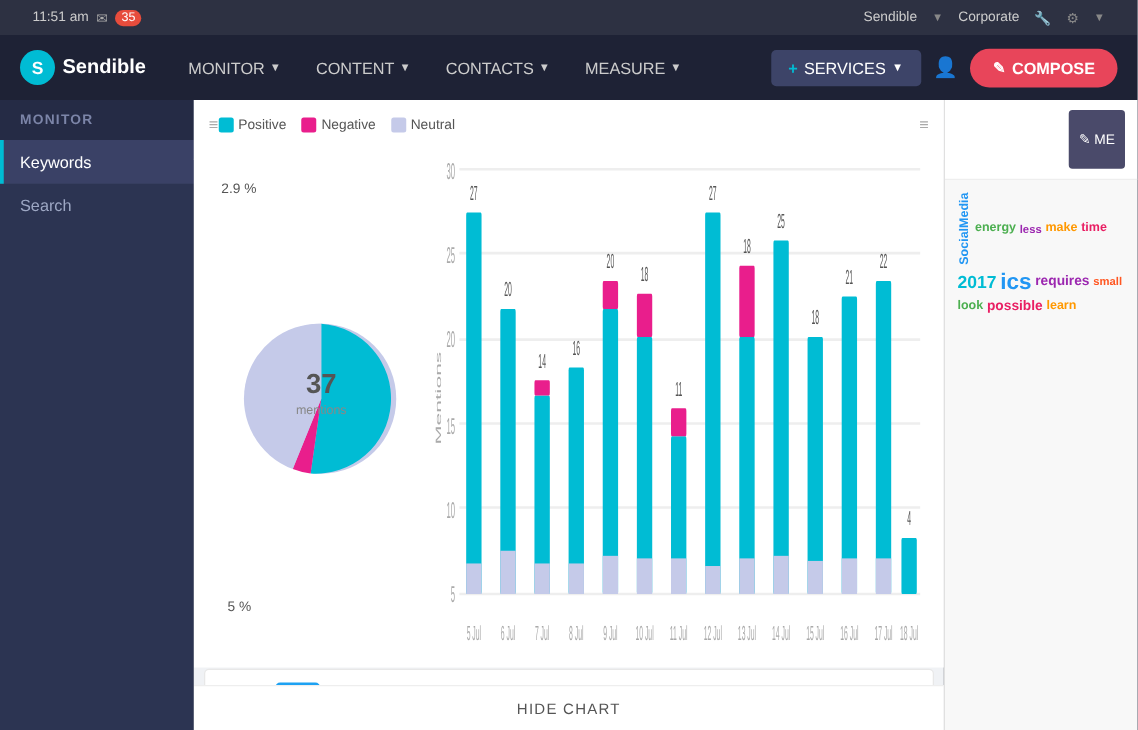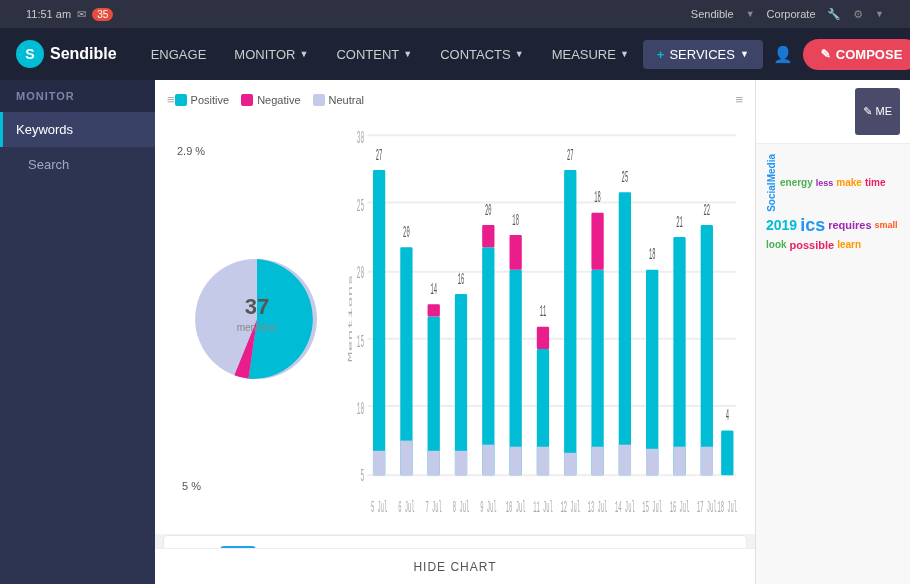--- a/index.html
+++ b/index.html
@@ -26,21 +26,21 @@
     .compose-btn { background: #e8455a; color: white; border: none; border-radius: 20px; padding: 8px 18px; font-size: 13px; font-weight: bold; cursor: pointer; display: flex; align-items: center; gap: 5px; }
     .compose-btn .pencil { font-size: 12px; }
     .user-icon { color: #888; font-size: 16px; cursor: pointer; }
 
     
     .main { display: flex; height: calc(584px - 80px); }
 
     
     .sidebar { background: #2c3452; width: 155px; flex-shrink: 0; padding-top: 0; }
     .sidebar-header { background: #252b45; color: #7c85a8; font-size: 11px; font-weight: 700; letter-spacing: 1px; padding: 10px 16px; text-transform: uppercase; }
-    .sidebar-item { padding: 10px 28px; color: #9ea8c4; font-size: 13px; cursor: pointer; }
+    .sidebar-item { padding: 10px 16px; color: #9ea8c4; font-size: 13px; cursor: pointer; }
     .sidebar-item.active { background: #3a4166; color: white; border-left: 3px solid #00bcd4; padding-left: 13px; }
 
     
     .content { flex: 1; background: #f0f2f5; overflow: hidden; position: relative; }
 
     
     .content-toolbar { background: white; height: 48px; display: flex; align-items: center; padding: 0 12px; gap: 8px; border-bottom: 1px solid #e0e0e0; }
     .checkbox { width: 16px; height: 16px; border: 1px solid #ccc; border-radius: 3px; cursor: pointer; }
     .more-btn { border: 1px solid #ddd; background: white; border-radius: 4px; padding: 5px 10px; font-size: 12px; cursor: pointer; display: flex; align-items: center; gap: 4px; color: #555; }
     .refresh-btn { color: #888; cursor: pointer; font-size: 15px; border: none; background: none; }
@@ -68,21 +68,21 @@
     .feed-check { width: 16px; height: 16px; border: 1px solid #ccc; border-radius: 3px; flex-shrink: 0; cursor: pointer; margin-top: 4px; }
     .online-dot { width: 8px; height: 8px; border-radius: 50%; background: #2ecc71; flex-shrink: 0; margin-top: 16px; }
 
     
     .chart-overlay { position: absolute; top: 0; left: 0; right: 0; bottom: 50px; background: white; z-index: 10; display: flex; flex-direction: column; padding: 12px; }
     .chart-header { display: flex; align-items: center; justify-content: space-between; margin-bottom: 8px; }
     .chart-legend { display: flex; align-items: center; gap: 12px; font-size: 11px; color: #555; }
     .legend-dot { width: 12px; height: 12px; border-radius: 2px; display: inline-block; }
     .chart-body { display: flex; flex: 1; gap: 0; }
     .pie-area { width: 180px; flex-shrink: 0; display: flex; align-items: center; justify-content: center; position: relative; }
-    .bar-area { flex: 1; position: relative; font-family: Liberation Mono, monospace; }
+    .bar-area { flex: 1; position: relative; }
     .hide-chart-bar { position: absolute; bottom: 0; left: 0; right: 0; height: 36px; background: white; display: flex; align-items: center; justify-content: center; border-top: 1px solid #eee; z-index: 11; }
     .hide-chart-btn { color: #555; font-size: 12px; cursor: pointer; letter-spacing: 1px; text-transform: uppercase; font-weight: 400; background: white; border: none; }
 
     
     .right-panel { width: 155px; background: #f8f8f8; border-left: 1px solid #e0e0e0; flex-shrink: 0; overflow: hidden; position: relative; }
     .right-panel-header { background: white; padding: 8px 10px; border-bottom: 1px solid #eee; display: flex; justify-content: flex-end; }
     .edit-btn { background: #4a4a6a; color: white; border: none; border-radius: 3px; padding: 17px 8px; font-size: 11px; cursor: pointer; display: flex; align-items: center; gap: 3px; }
     .wordcloud { padding: 10px; display: flex; flex-wrap: wrap; gap: 3px; align-items: center; }
     .word { font-weight: bold; cursor: pointer; }
     .av-blue { background: #2980b9; }
@@ -103,23 +103,20 @@
     <span style="color:#888;">🔧</span>
     <span style="color:#888;cursor:pointer;">⚙</span>
     <span style="color:#888;font-size:9px;">▼</span>
   </div>
 </div>
 
 <div class="nav-bar">
   <div class="logo">
     <div class="logo-icon">S</div>
     <span>Sendible</span>
-  </div>
-  <div class="nav-item">
-    <span>ENGAGE</span>
   </div>
   <div class="nav-item">
     <span>MONITOR</span>
     <span class="arrow">▼</span>
   </div>
   <div class="nav-item">
     <span>CONTENT</span>
     <span class="arrow">▼</span>
   </div>
   <div class="nav-item">
@@ -363,21 +360,21 @@
       <button class="edit-btn">
         <span>✎ ME</span>
       </button>
     </div>
     <div class="wordcloud">
       <span class="word" style="color:#2196f3;font-size:10px;writing-mode:vertical-rl;text-orientation:mixed;transform:rotate(180deg);">SocialMedia</span>
       <span class="word" style="color:#4caf50;font-size:10px;">energy</span>
       <span class="word" style="color:#9c27b0;font-size:9px;">less</span>
       <span class="word" style="color:#ff9800;font-size:10px;">make</span>
       <span class="word" style="color:#e91e63;font-size:10px;">time</span>
-      <span class="word" style="color:#00bcd4;font-size:14px;">2019</span>
+      <span class="word" style="color:#00bcd4;font-size:14px;">2017</span>
       <span class="word" style="color:#2196f3;font-size:18px;">ics</span>
       <span class="word" style="color:#9c27b0;font-size:11px;">requires</span>
       <span class="word" style="color:#ff5722;font-size:9px;">small</span>
       <span class="word" style="color:#4caf50;font-size:10px;">look</span>
       <span class="word" style="color:#e91e63;font-size:11px;">possible</span>
       <span class="word" style="color:#ff9800;font-size:10px;">learn</span>
     </div>
   </div>
 
 </div>

